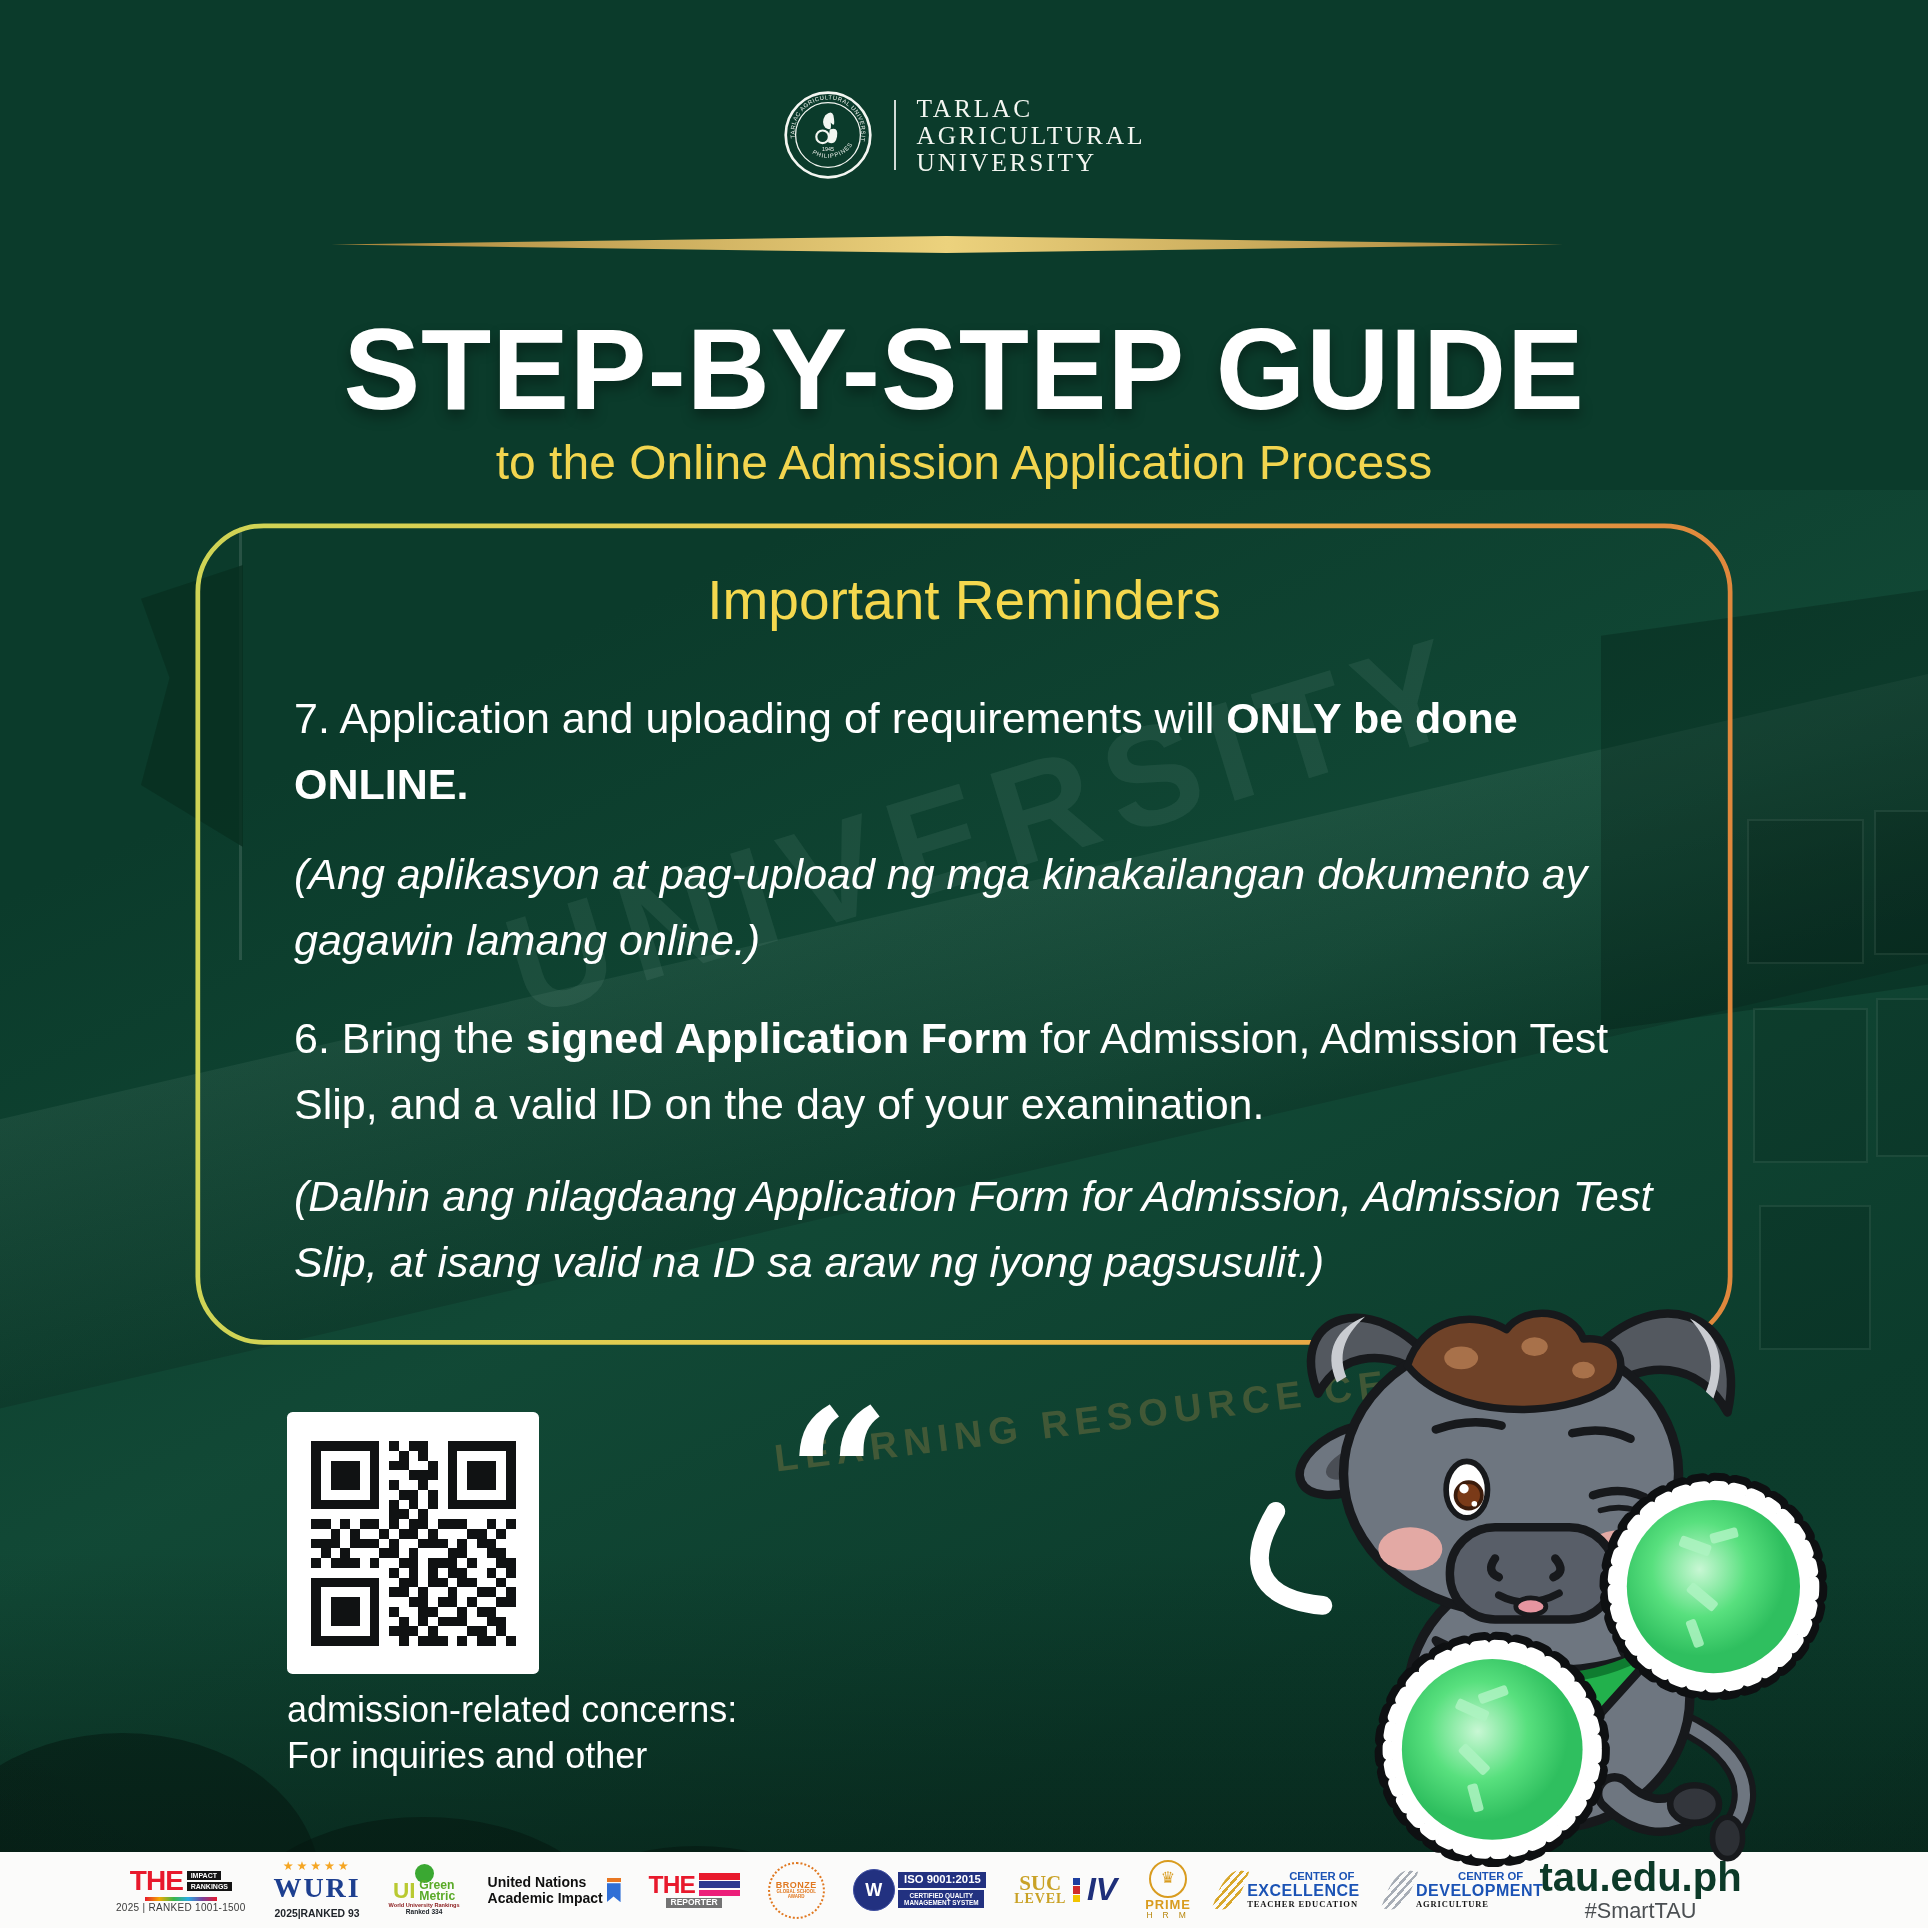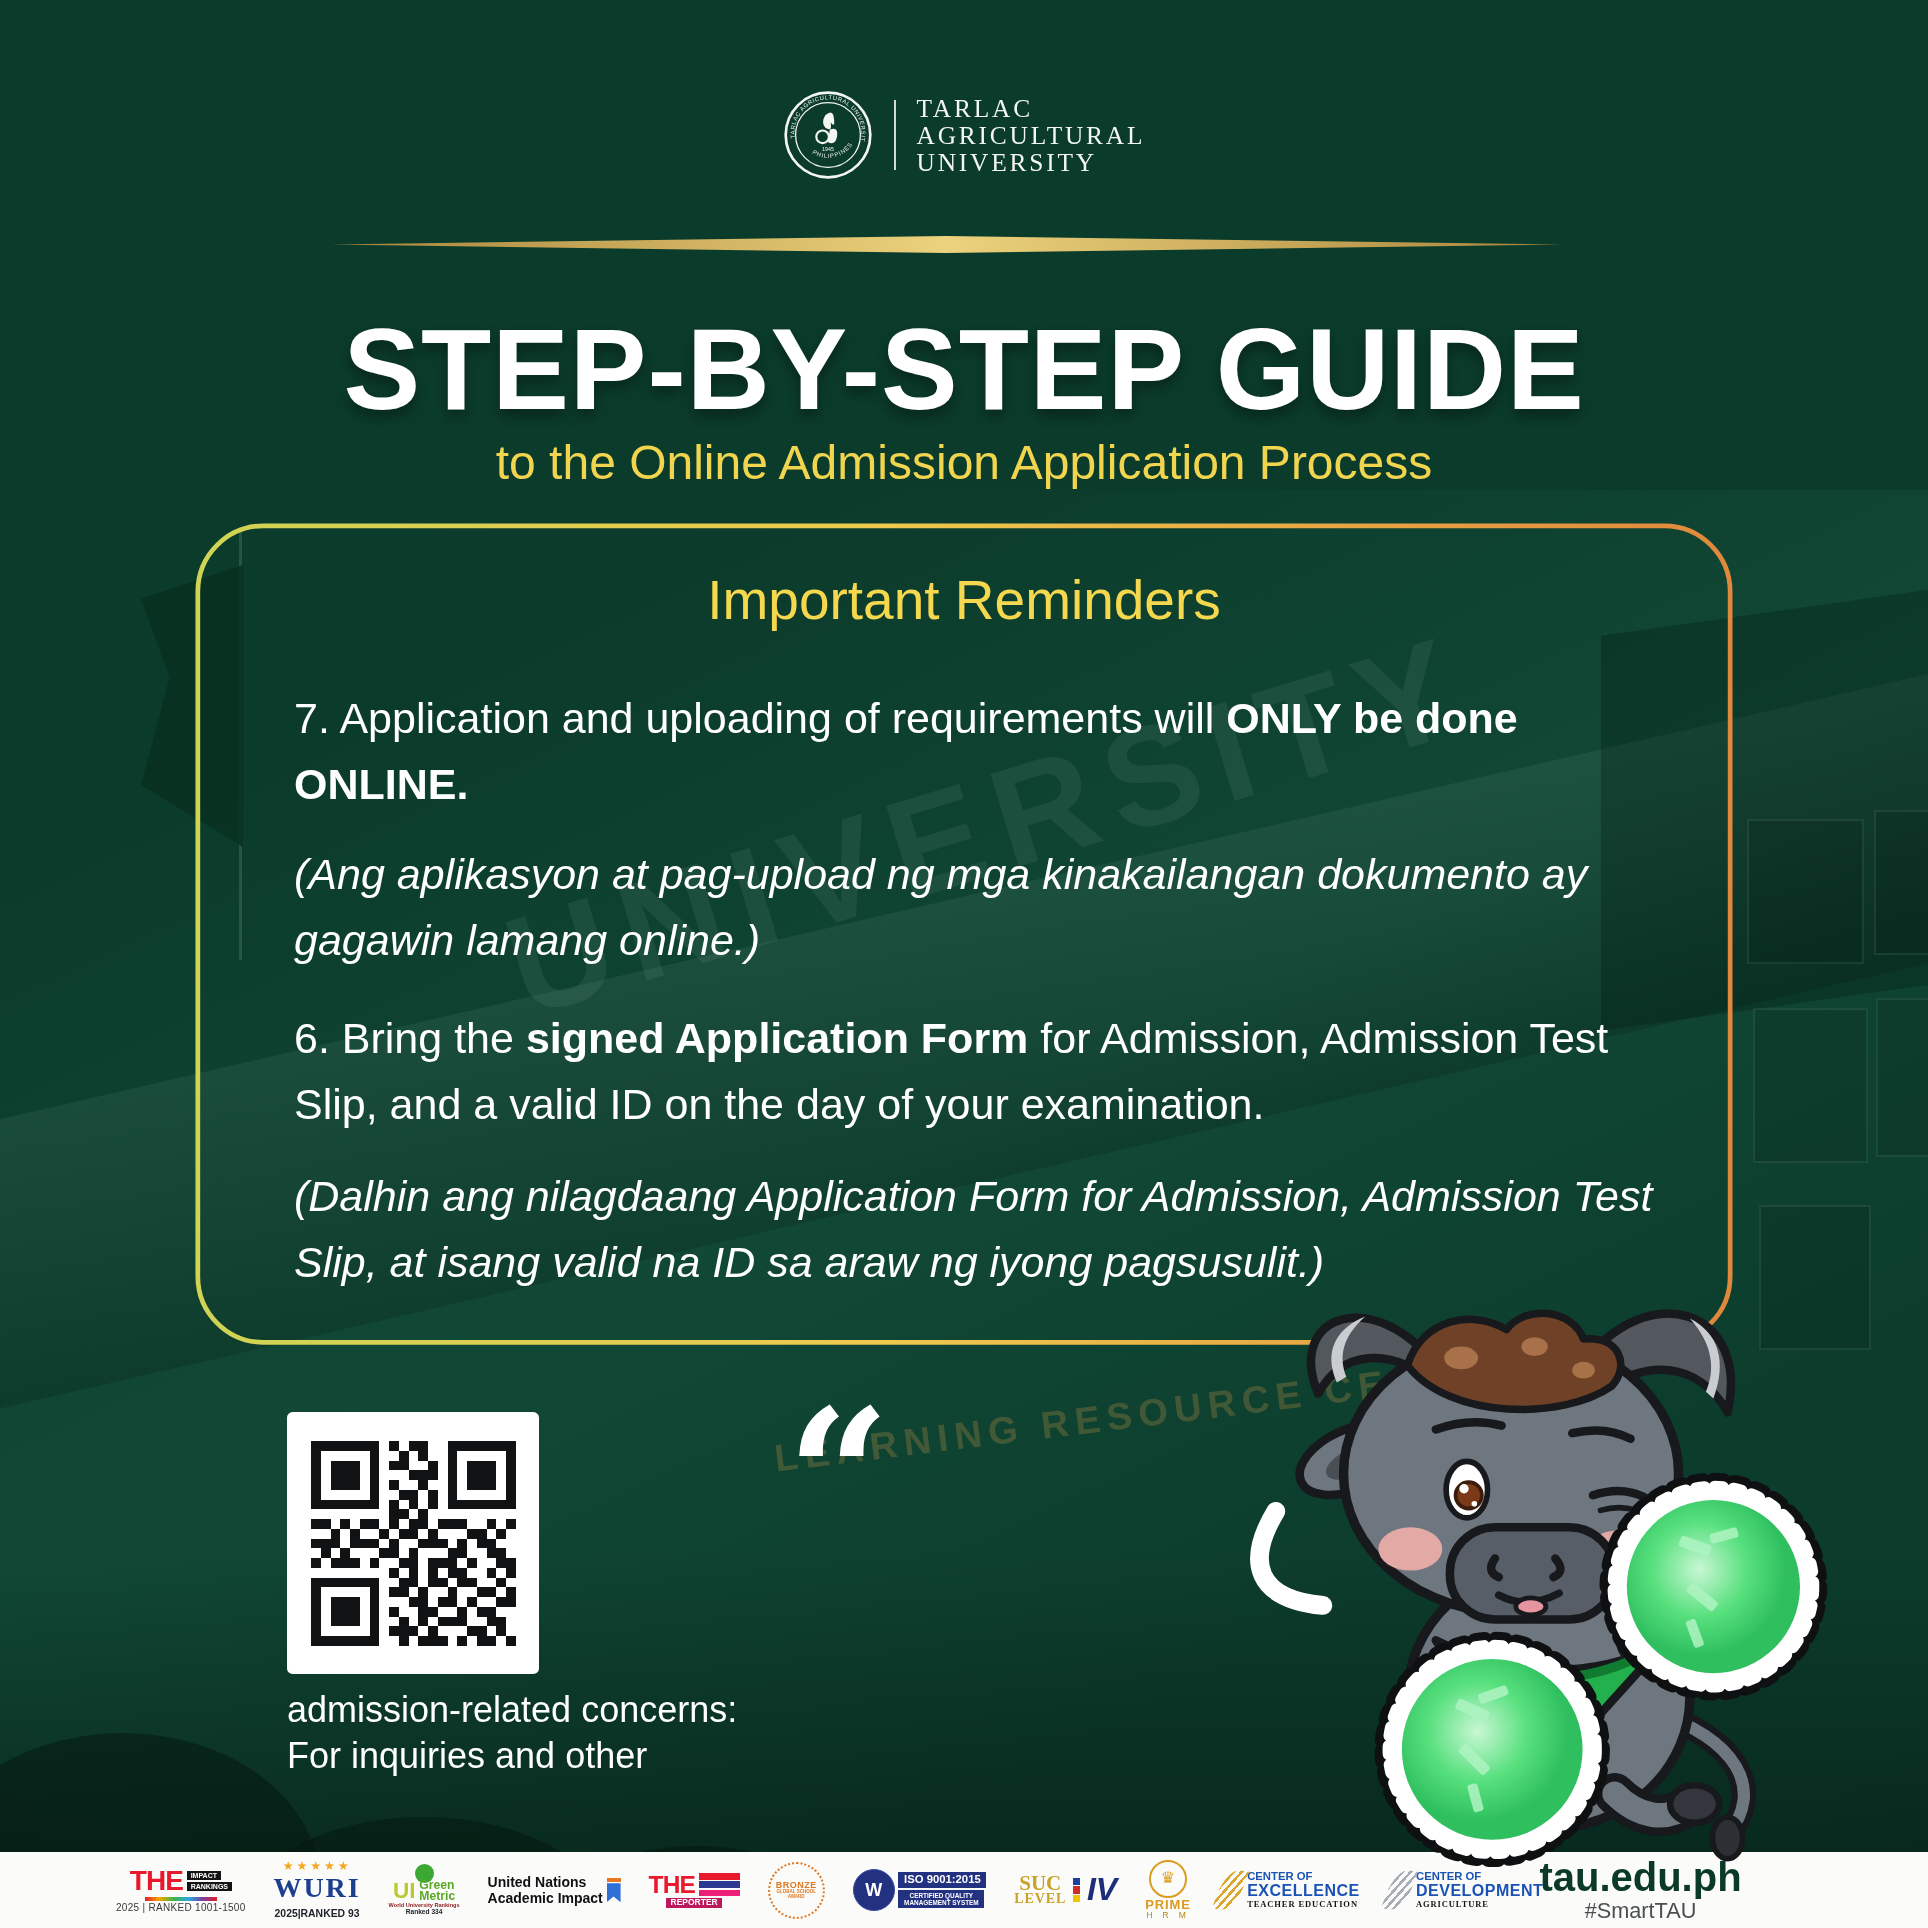--- a/index.html
+++ b/index.html
@@ -103,21 +103,21 @@
   .cap-tiny{font-size:5.6px;color:#8a1a1a;font-weight:700;}
   .cap-tiny2{font-size:6.6px;color:#20252b;font-weight:700;}
 
   .unai-text{font-size:14px;font-weight:800;color:#101010;line-height:16px;}
   .bookmark{width:14px;height:19px;background:#2f6fd6;
     clip-path:polygon(0 0,100% 0,100% 100%,50% 70%,0 100%);}
   .bookmark-top{width:14px;height:4.7px;background:#e87722;margin-bottom:0.9px;}
 
   .rep-col .mini{width:41px;height:6.6px;margin:0.9px 0;}
   .m1{background:#e8192c;} .m2{background:#2b3990;} .m3{background:#ec1e79;}
-  .rep-chip{background:#be185d;color:#fff;font-size:8.5px;font-weight:800;padding:0.9px 4.7px;}
+  .rep-chip{background:#737373;color:#fff;font-size:8.5px;font-weight:800;padding:0.9px 4.7px;}
 
   .bronze-ring{width:53px;height:53px;border-radius:50%;border:2.8px dotted #e07820;
     display:flex;flex-direction:column;align-items:center;justify-content:center;}
   .bronze-word{color:#e07820;font-weight:800;font-size:9px;letter-spacing:0.5px;}
   .bronze-cap{color:#e07820;font-size:4.5px;font-weight:700;text-align:center;}
 
   .iso-medal{width:40px;height:40px;border-radius:50%;background:#223180;border:1.9px solid #3d4da0;
     color:#fff;font-size:18px;font-weight:800;display:flex;align-items:center;justify-content:center;}
   .iso-col{display:flex;flex-direction:column;align-items:flex-start;}
   .iso-title{background:#223180;color:#fff;font-weight:800;font-size:11.3px;padding:1.9px 5.6px;}
@@ -132,21 +132,21 @@
   .iv-word{color:#1e2f7a;font-weight:800;font-style:italic;font-size:32px;}
 
   .prime-ring{width:34px;height:34px;border-radius:50%;border:2.8px solid #d99c1f;
     display:flex;align-items:center;justify-content:center;color:#d99c1f;font-size:16px;}
   .prime-word{color:#d99c1f;font-weight:800;font-size:13px;letter-spacing:0.9px;}
   .prime-cap{color:#b8860b;font-size:8.5px;letter-spacing:3.8px;}
 
   .wheat{width:22.6px;height:40px;transform:skewX(-14deg) rotate(8deg);border-radius:60% 0 60% 0;margin-right:1.9px;}
   .wheat-gold{background:repeating-linear-gradient(115deg,#d9a82c 0 2.8px,transparent 2.8px 6.6px);}
   .wheat-silver{background:repeating-linear-gradient(115deg,#a7adb5 0 2.8px,transparent 2.8px 6.6px);}
-  .coe-l1{color:#1b53b5;font-weight:800;font-size:11.3px;}
+  .coe-l1{color:#1b53b5;font-weight:800;font-size:11.3px;margin-left:42px;}
   .coe-l2{color:#1b53b5;font-weight:800;font-size:16px;letter-spacing:0.5px;}
   .coe-cap{font-family:"Liberation Serif",serif;color:#151515;font-weight:bold;font-size:8.5px;letter-spacing:0.9px;}
 
   .site-block{position:absolute;right:132px;top:0;height:76px;width:311px;
     display:flex;flex-direction:column;align-items:center;justify-content:center;}
   .site{font-size:40px;font-weight:800;color:#0c3a28;line-height:41px;}
   .hashtag{font-size:21.7px;color:#4b4f52;}
 </style>
 </head>
 <body>

